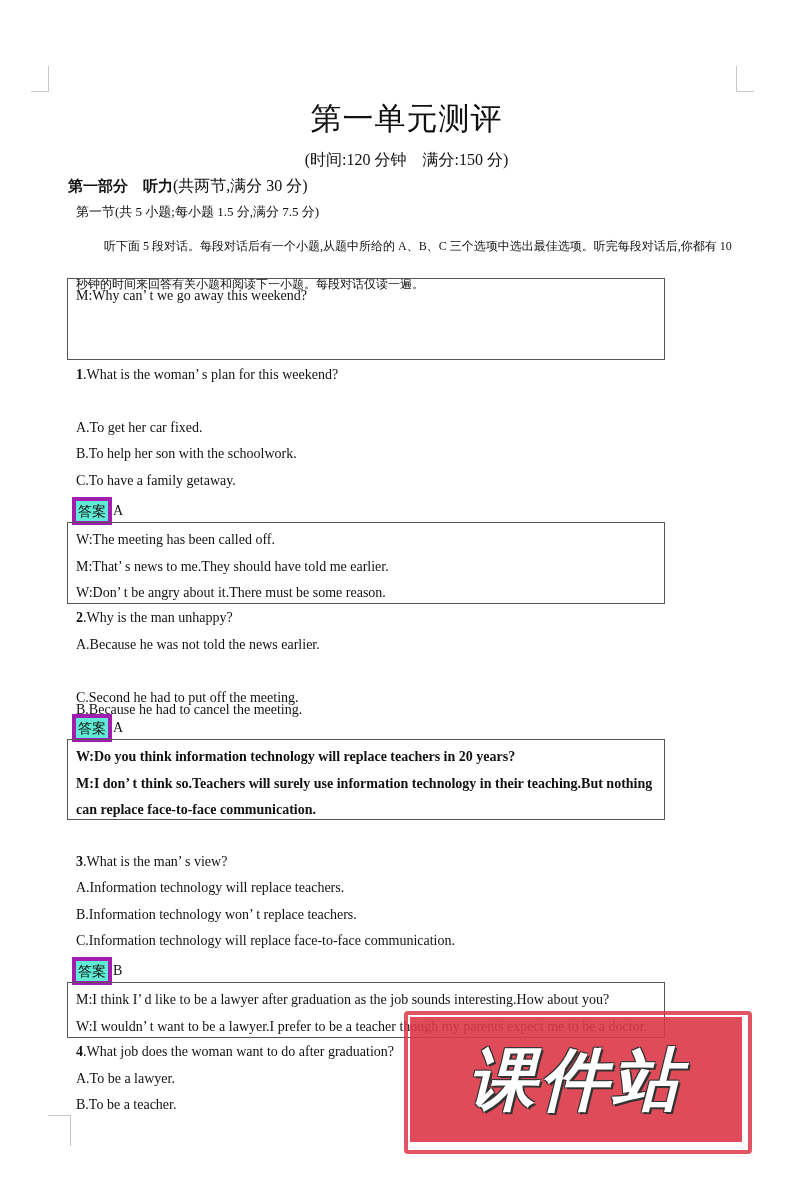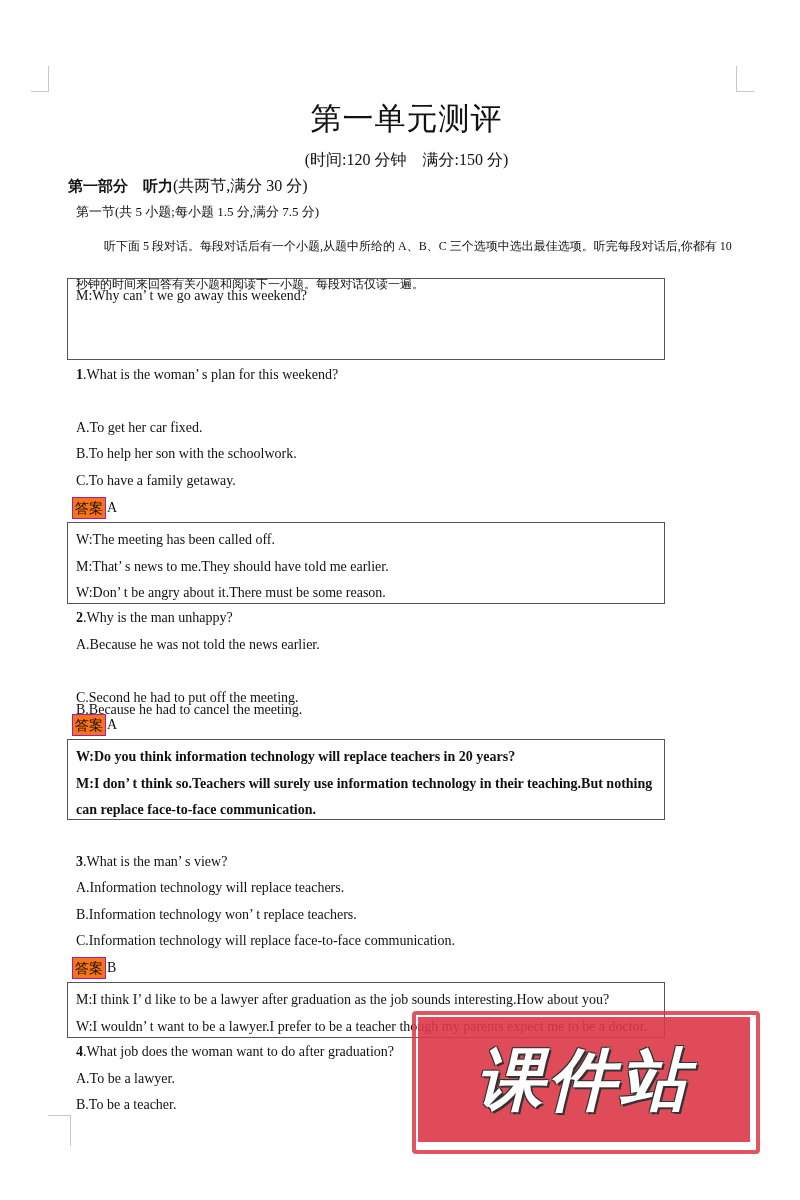--- a/index.html
+++ b/index.html
@@ -18,25 +18,25 @@
   .part { position: absolute; left: 68px; top: 176px; font-size: 16px; text-align: center; }
   .part b { font-family: "DejaVu Sans", sans-serif; font-size: 15px; }
   .section { position: absolute; left: 76px; top: 203px; font-size: 13px; }
   .instr { position: absolute; left: 76px; top: 227px; width: 666px; font-size: 12px; line-height: 38px; text-indent: 28px; }
 
   .box { position: absolute; left: 67px; width: 598px; border: 1.5px solid #555; box-sizing: border-box;
     padding: 4px 8px 5px 8px; font-size: 14px; line-height: 26.7px; }
   .line { position: absolute; left: 76px; font-size: 14px; white-space: nowrap; }
   .qnum { font-weight: bold; }
   .ans { position: absolute; left: 72px; font-size: 14px; display: flex; align-items: center; }
-  .ans-tag { display: inline-block; background: #f97316; border: 1px solid #a21caf; padding: 0 2px;
+  .ans-tag { display: inline-block; background: #5eead4; border: 4px solid #a21caf; padding: 0 2px;
     font-family: "DejaVu Sans", sans-serif; font-size: 14px; line-height: 20px; }
   .ans-val { margin-left: 1px; }
 
-  .stamp { position: absolute; left: 410px; top: 1017px; width: 332px; height: 125px; margin-left: 8px; }
+  .stamp { position: absolute; left: 410px; top: 1017px; width: 332px; height: 125px; }
   .stamp-bg { position: absolute; inset: 0; background: rgba(220,55,70,0.9); }
   .stamp-frame { position: absolute; left: -6px; top: -6px; right: -10px; bottom: -12px;
     border: 4px solid rgba(220,55,70,0.85); border-radius: 4px; }
   .stamp-text { position: absolute; left: 0; right: 0; top: 18px; text-align: center;
     font-family: "DejaVu Sans", sans-serif; font-weight: bold; font-style: italic; font-size: 68px; color: #fff;
     letter-spacing: 4px; text-shadow: 2px 2px 0 #333, -1px -1px 0 #333, 1px -1px 0 #333, -1px 1px 0 #333; }
 </style>
 </head>
 <body>
 

